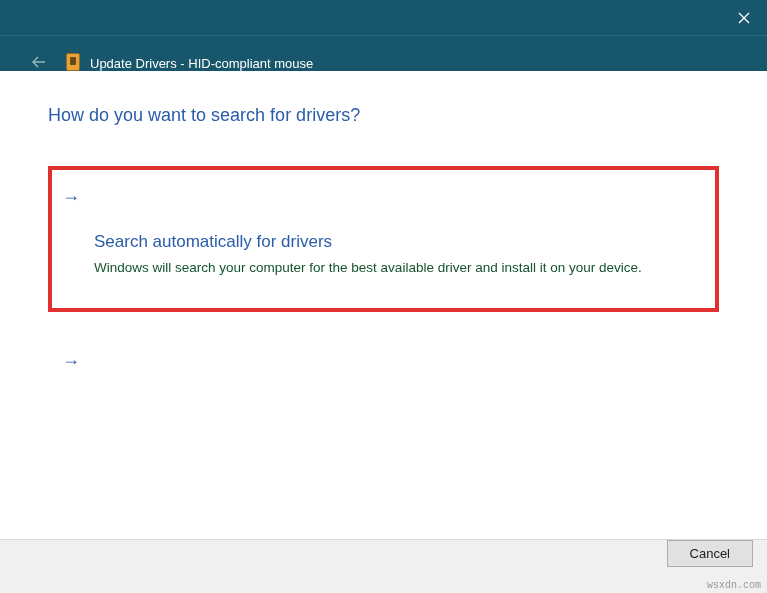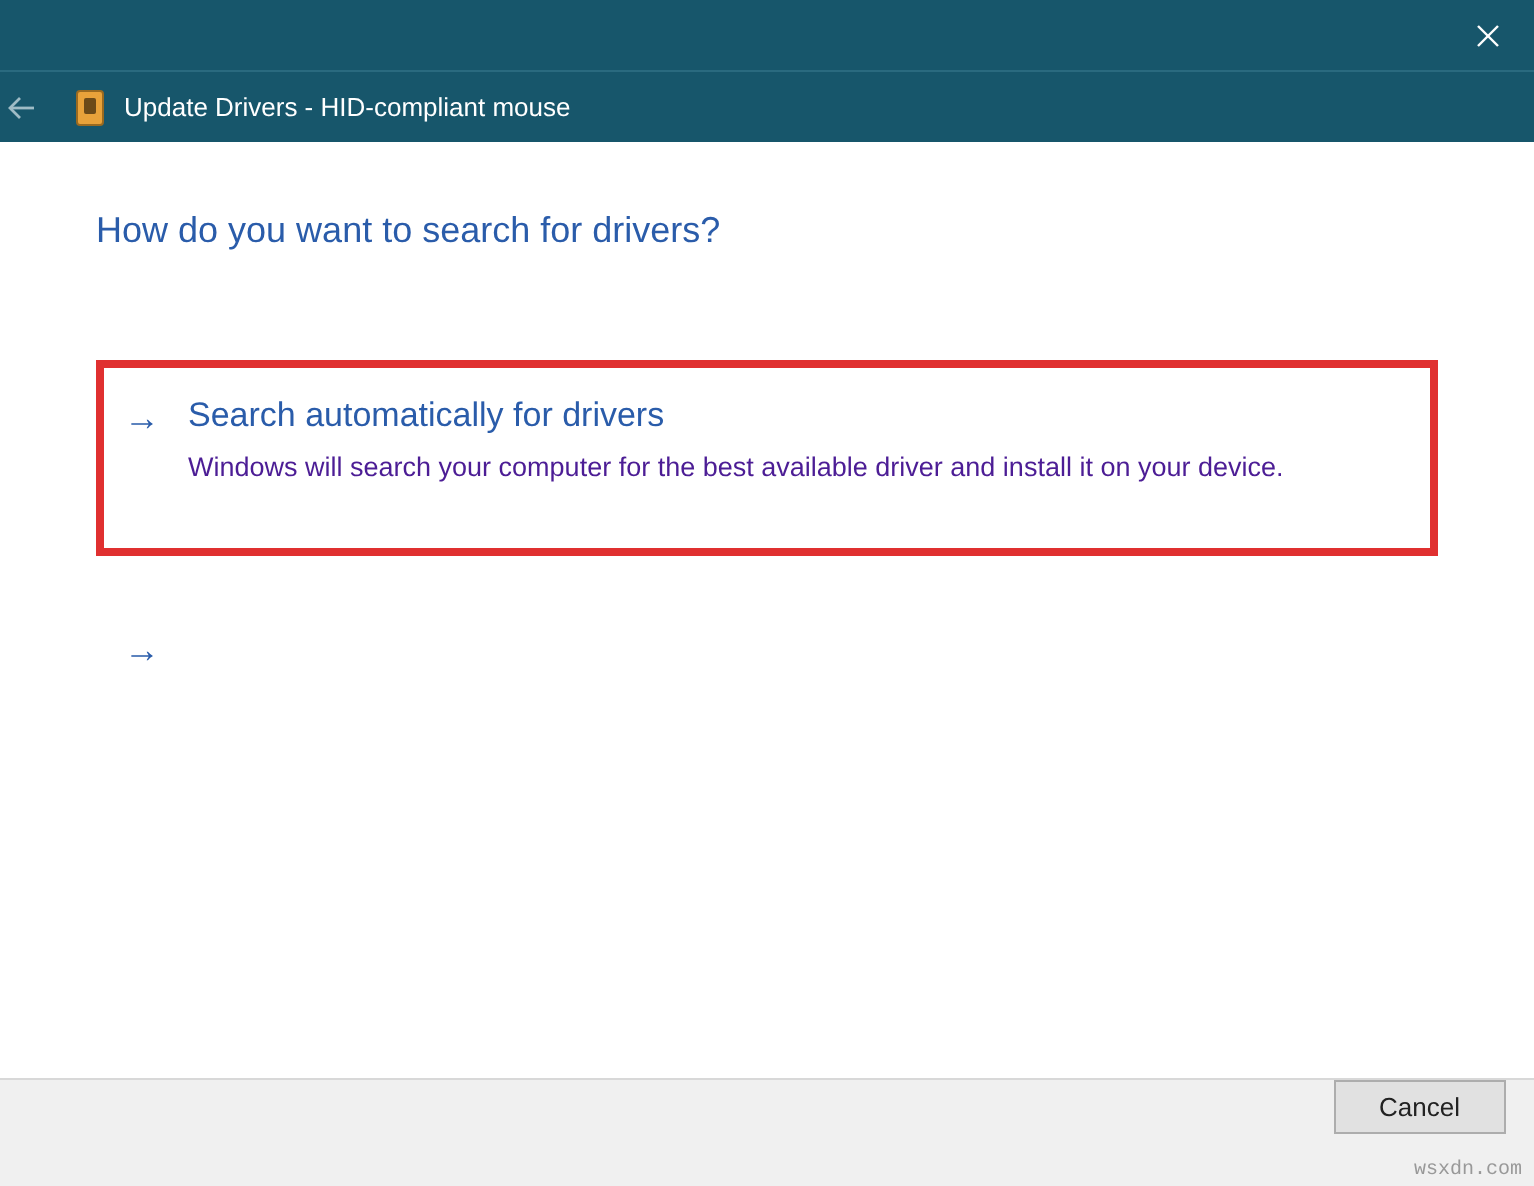--- a/index.html
+++ b/index.html
@@ -33,22 +33,22 @@
     }
     .close-btn svg {
       width: 12px;
       height: 12px;
     }
     .header-strip {
       height: 36px;
       background: #17566b;
       border-top: 1px solid #2a6a7f;
       display: flex;
-      align-items: center;
-      padding-left: 2px;
+      align-items: flex-end;
+      padding-left: 30px;
       gap: 10px;
     }
     .back-arrow {
       width: 18px;
       height: 18px;
       display: flex;
       align-items: center;
       justify-content: center;
       color: #9fbcc6;
       cursor: pointer;
@@ -82,21 +82,21 @@
     }
     .content {
       padding: 34px 48px 0 48px;
       height: calc(100% - 35px - 36px - 54px);
       overflow: auto;
     }
     .heading {
       color: #2a5caa;
       font-size: 18px;
       font-weight: 400;
-      margin-bottom: 54px;
+      margin-bottom: 40px;
     }
     .option {
       display: flex;
       gap: 14px;
       padding: 18px 14px 20px 14px;
       margin-bottom: 18px;
       cursor: pointer;
       position: relative;
     }
     .option.highlighted {
@@ -110,23 +110,24 @@
       flex: 0 0 auto;
     }
     .option-text {
       flex: 1;
     }
     .option-title {
       color: #2a5caa;
       font-size: 17px;
       font-weight: 400;
       margin-bottom: 6px;
+      margin-top: 48px;
     }
     .option-desc {
-      color: #4c1d95;
+      color: #14532d;
       font-size: 13.5px;
       line-height: 1.45;
     }
     .footer {
       position: absolute;
       bottom: 0;
       left: 0;
       right: 0;
       height: 54px;
       background: #f0f0f0;

